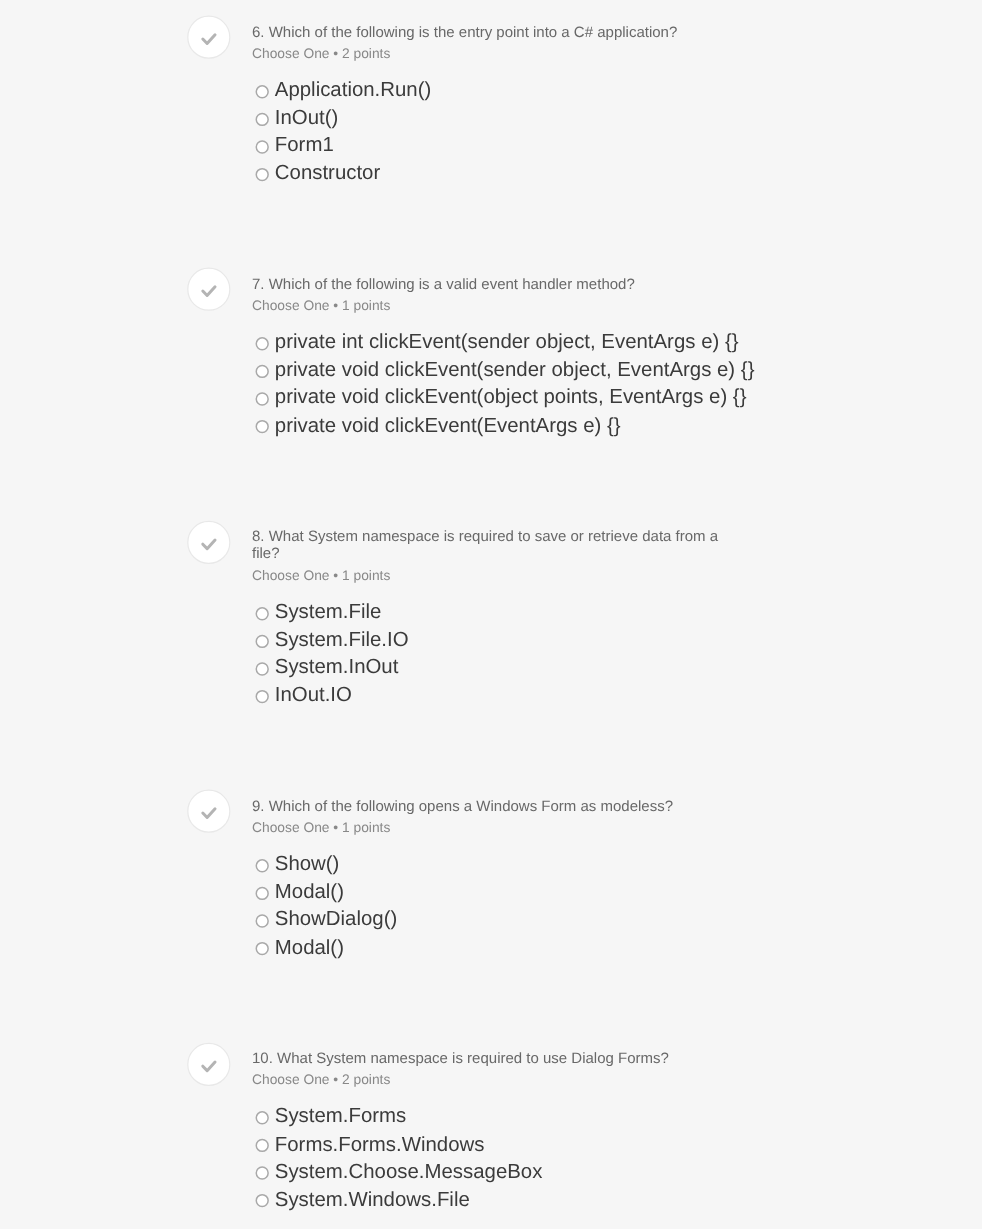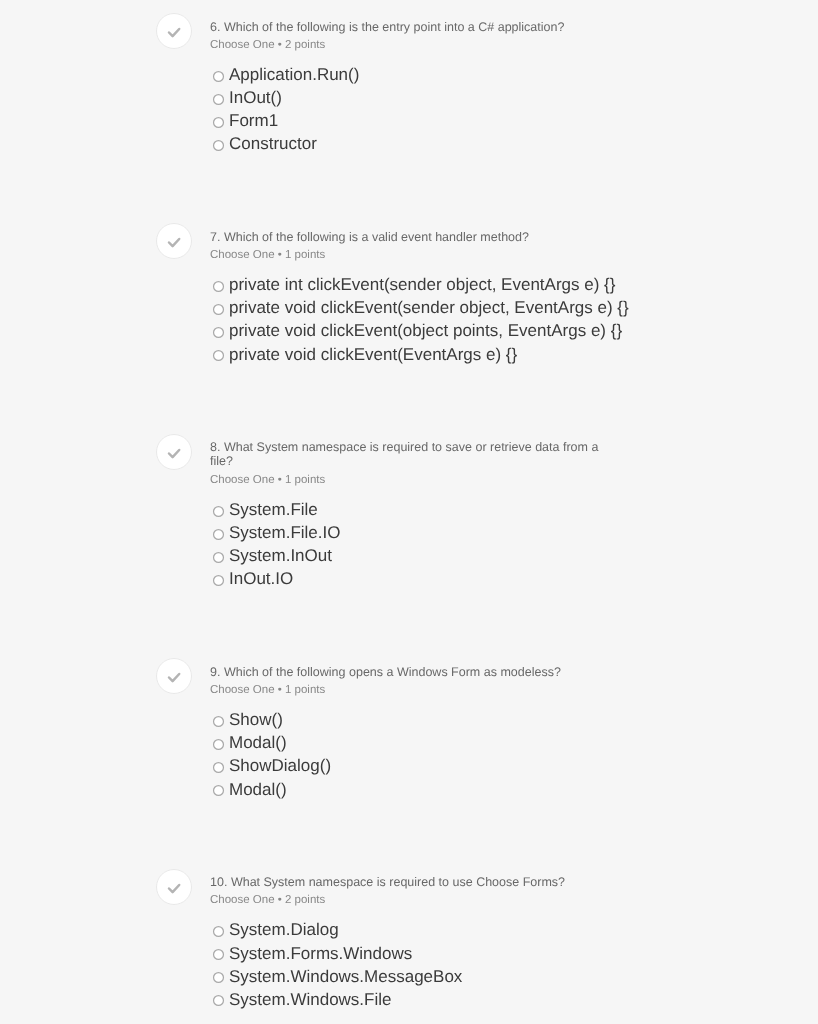--- a/index.html
+++ b/index.html
@@ -209,40 +209,40 @@
        <span class="opt-label">Modal()</span>
      </div>
       </div>
     </div>
     <div class="question" style="top: 868.6px;">
       <div class="status-circle" style="background:#ffffff;border-color:#e8e8e8">
       <svg width="36" height="36" viewBox="0 0 36 36">
         <path d="M13.0 19.5 L16.6 23.2 L23.2 16.0" fill="none" stroke="#b4b4b4" stroke-width="2.5" stroke-linecap="round" stroke-linejoin="round"></path>
       </svg>
     </div>
-    <div class="q-title"><span>10.</span> <span>What System namespace is required to use Choose Forms?</span></div>
+    <div class="q-title"><span>10.</span> <span>What System namespace is required to use Dialog Forms?</span></div>
     <div class="q-meta" style="top:24.5px">Choose One • 2 points</div>
     <div class="options" style="top:52.8px">
         <div class="option">
        <svg class="radio" viewBox="0 0 13 13">
             <circle cx="6.5" cy="6.5" r="4.95" fill="#ffffff" stroke="#a9a9a9" stroke-width="1.25"></circle>
           </svg>
-       <span class="opt-label">System.Dialog</span>
-     </div>
-        <div class="option">
-       <svg class="radio" viewBox="0 0 13 13">
-            <circle cx="6.5" cy="6.5" r="4.95" fill="#ffffff" stroke="#a9a9a9" stroke-width="1.25"></circle>
-          </svg>
-       <span class="opt-label">System.Forms.Windows</span>
-     </div>
-        <div class="option">
-       <svg class="radio" viewBox="0 0 13 13">
-            <circle cx="6.5" cy="6.5" r="4.95" fill="#ffffff" stroke="#a9a9a9" stroke-width="1.25"></circle>
-          </svg>
-       <span class="opt-label">System.Windows.MessageBox</span>
+       <span class="opt-label">System.Forms</span>
+     </div>
+        <div class="option">
+       <svg class="radio" viewBox="0 0 13 13">
+            <circle cx="6.5" cy="6.5" r="4.95" fill="#ffffff" stroke="#a9a9a9" stroke-width="1.25"></circle>
+          </svg>
+       <span class="opt-label">Forms.Forms.Windows</span>
+     </div>
+        <div class="option">
+       <svg class="radio" viewBox="0 0 13 13">
+            <circle cx="6.5" cy="6.5" r="4.95" fill="#ffffff" stroke="#a9a9a9" stroke-width="1.25"></circle>
+          </svg>
+       <span class="opt-label">System.Choose.MessageBox</span>
      </div>
         <div class="option">
        <svg class="radio" viewBox="0 0 13 13">
             <circle cx="6.5" cy="6.5" r="4.95" fill="#ffffff" stroke="#a9a9a9" stroke-width="1.25"></circle>
           </svg>
        <span class="opt-label">System.Windows.File</span>
      </div>
       </div>
     </div>
   </div>

